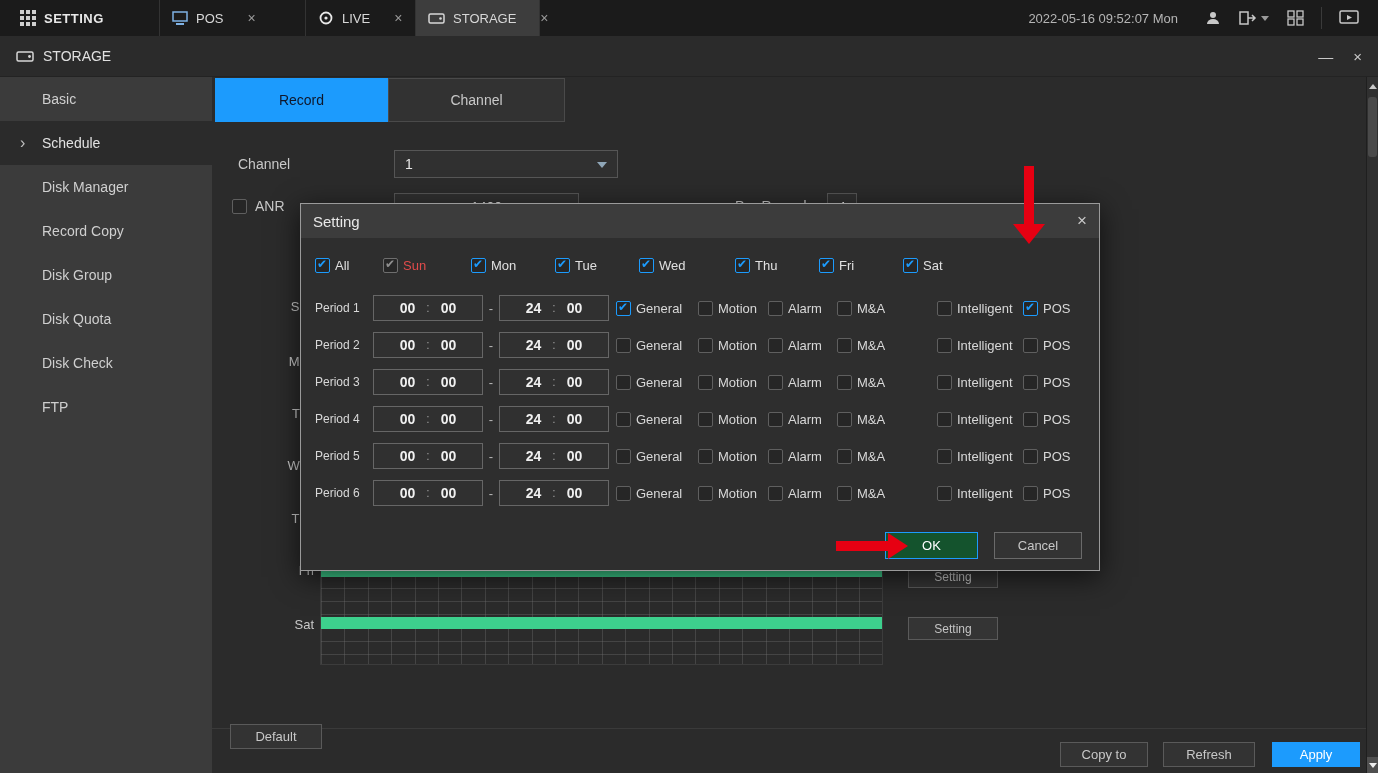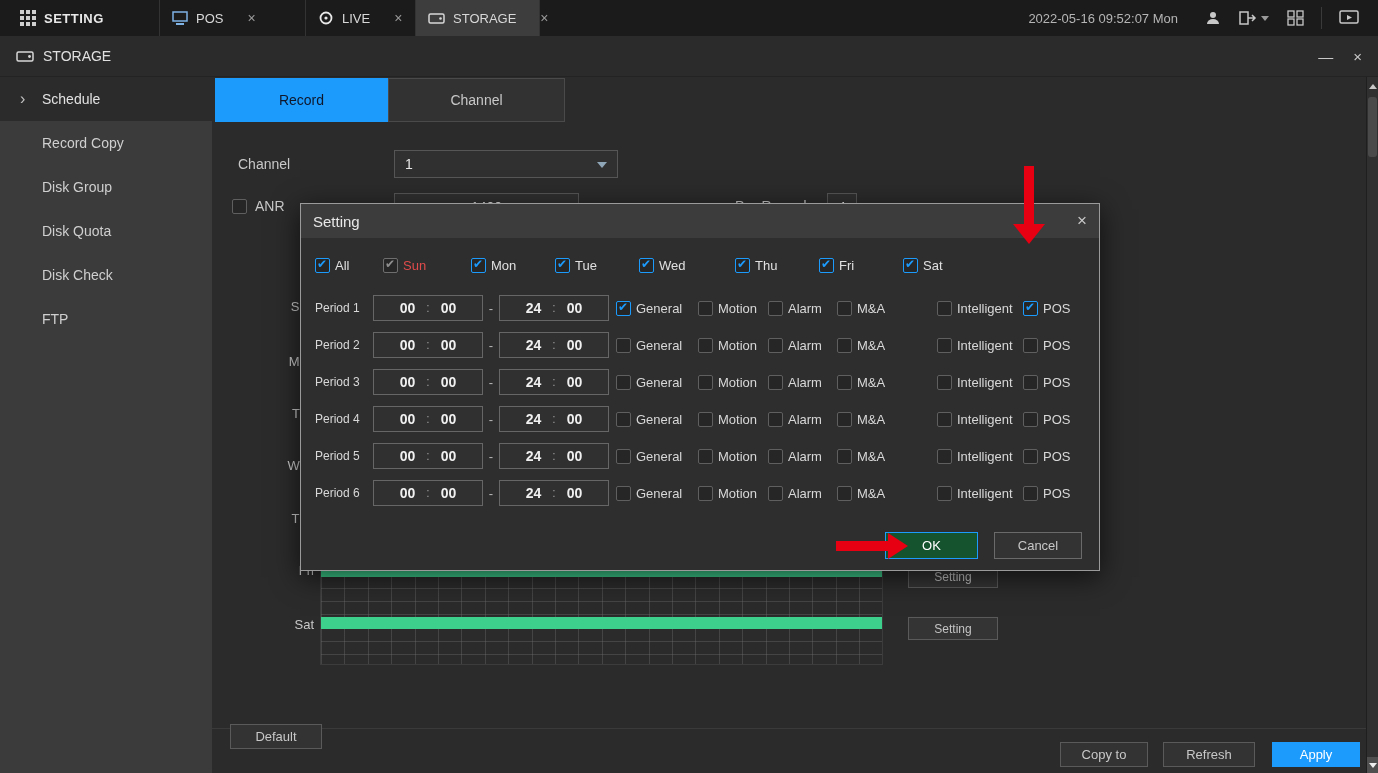--- a/index.html
+++ b/index.html
@@ -205,23 +205,25 @@
         </svg>
     </span>
     <span class="win-title">STORAGE</span>
     <span class="win-ctrl">
       <span>—</span>
       <span>×</span>
     </span>
   </div>
 
   <div class="sidebar">
+    <div class="side-item"><span>Basic</span></div>
     <div class="side-item active">
       <span class="side-arrow">›</span>
       <span>Schedule</span></div>
+    <div class="side-item"><span>Disk Manager</span></div>
     <div class="side-item"><span>Record Copy</span></div>
     <div class="side-item"><span>Disk Group</span></div>
     <div class="side-item"><span>Disk Quota</span></div>
     <div class="side-item"><span>Disk Check</span></div>
     <div class="side-item"><span>FTP</span></div>
   </div>
 
   <div class="main">
     <div class="tab-rec">Record</div>
     <div class="tab-snap">Channel</div>

